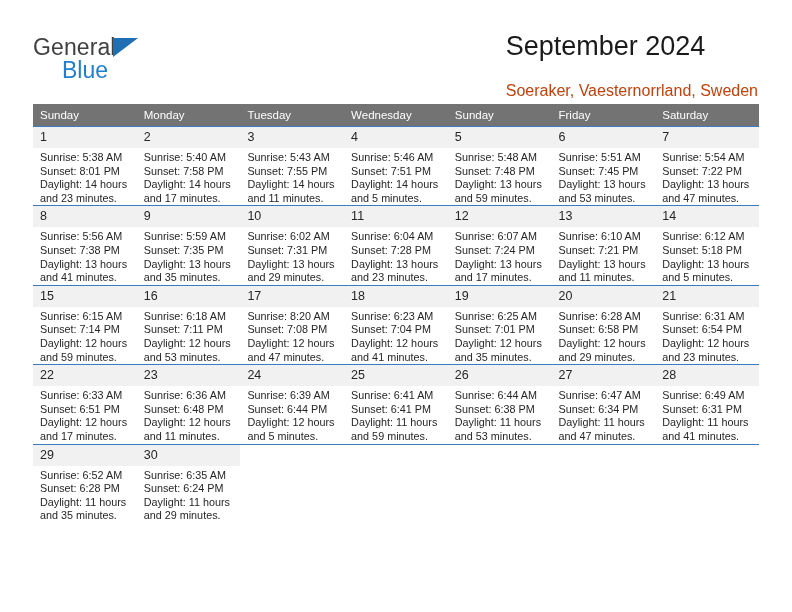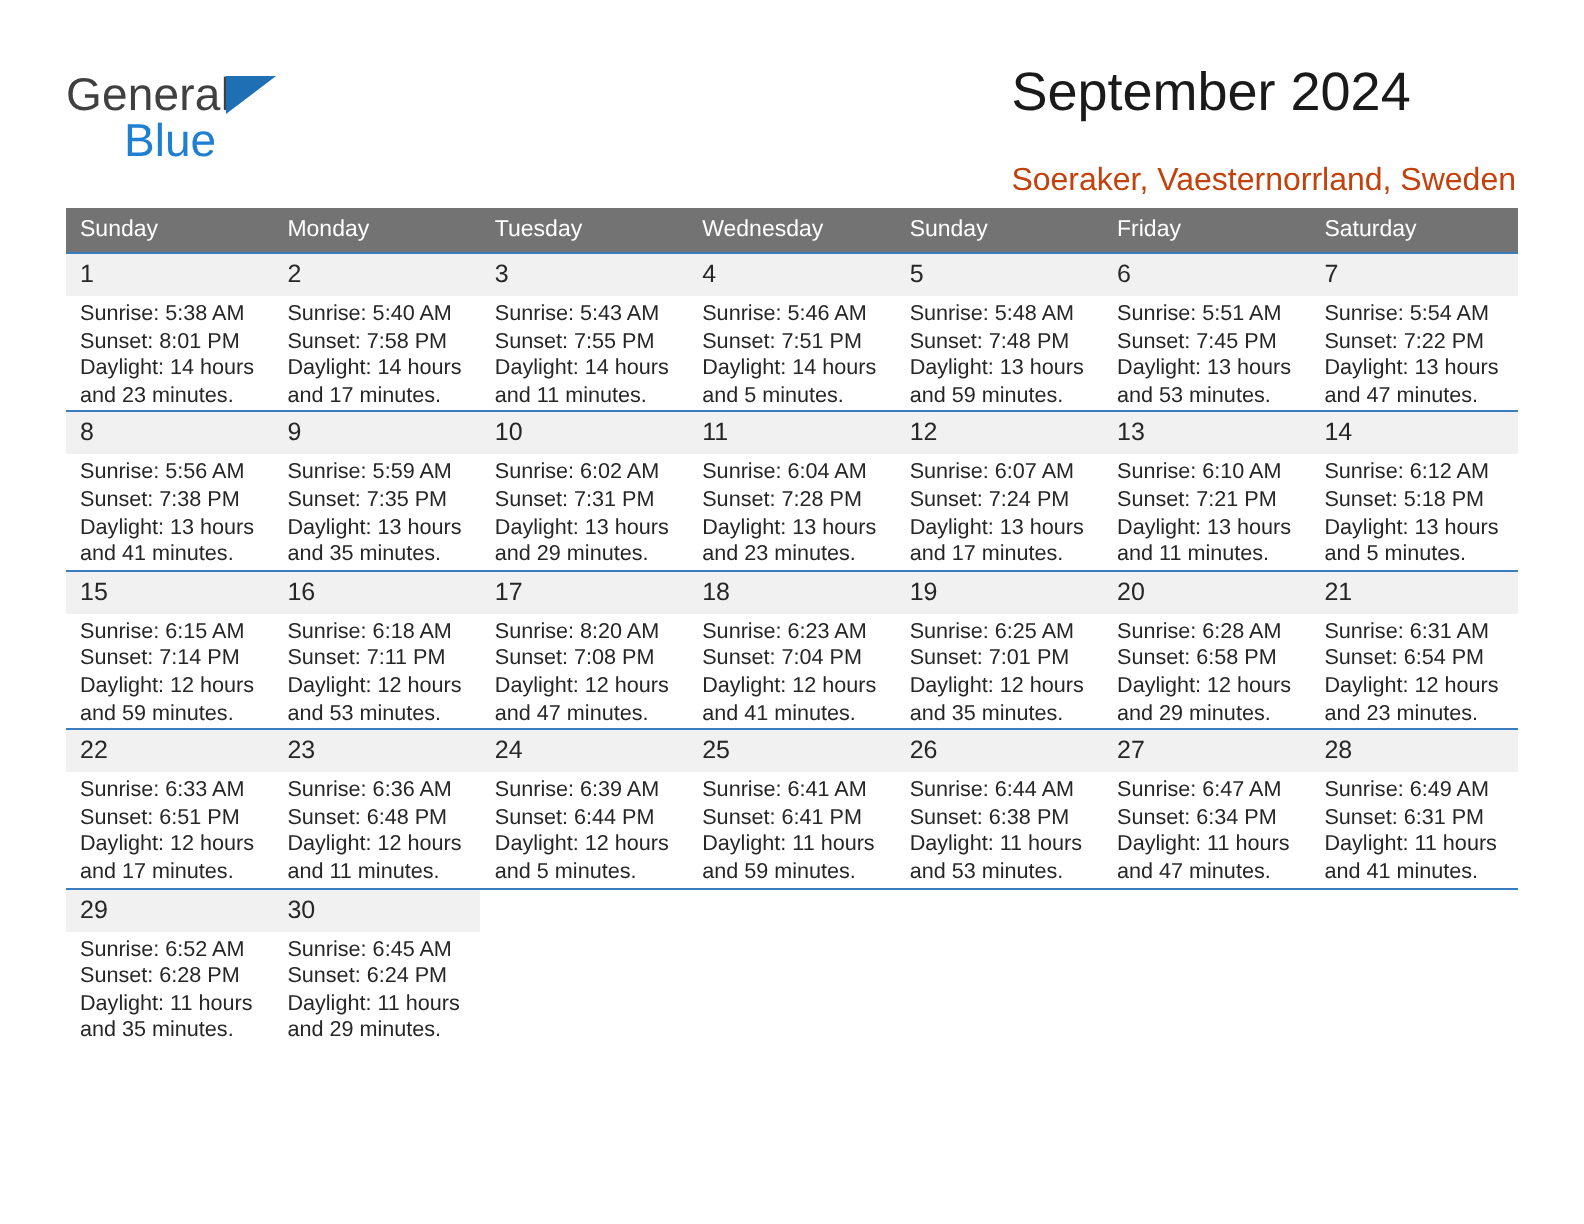--- a/index.html
+++ b/index.html
@@ -445,21 +445,21 @@
             <div class="dayinfo">
               <div>Sunrise: 6:52 AM</div>
               <div>Sunset: 6:28 PM</div>
               <div>Daylight: 11 hours</div>
               <div>and 35 minutes.</div>
             </div>
           </td>
           <td class="">
             <div class="daynum">30</div>
             <div class="dayinfo">
-              <div>Sunrise: 6:45 AM</div>
+              <div>Sunrise: 6:35 AM</div>
               <div>Sunset: 6:24 PM</div>
               <div>Daylight: 11 hours</div>
               <div>and 29 minutes.</div>
             </div>
           </td>
           <td class="empty">
             <div class="daynum"></div>
             <div class="dayinfo">
               <div></div>
               <div></div>

